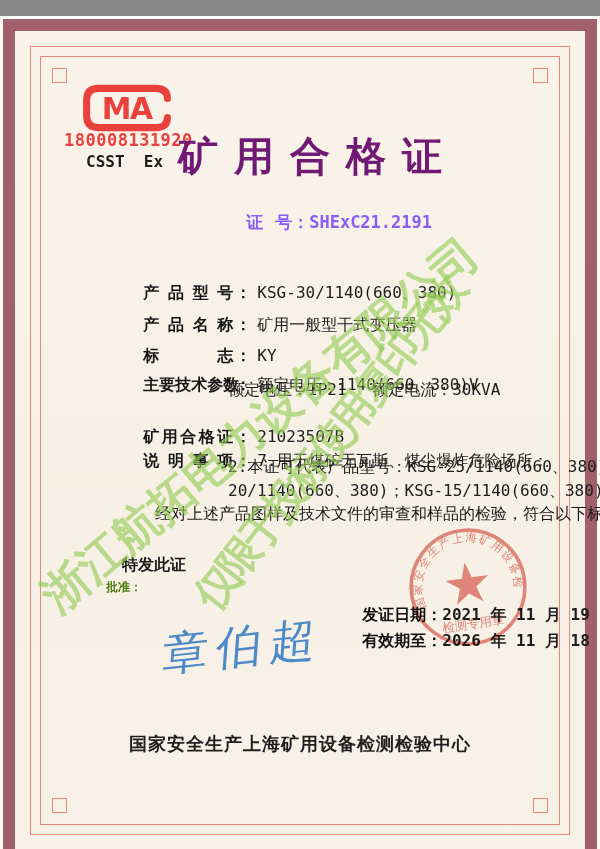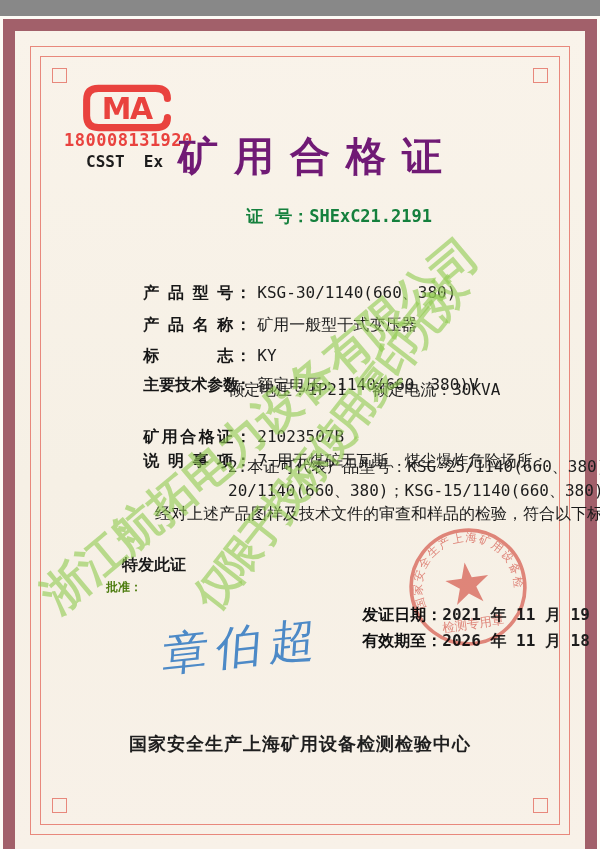--- a/index.html
+++ b/index.html
@@ -40,21 +40,21 @@
     color:#1d1d1d;font-weight:bold;font-size:16px;white-space:pre;
     font-family:"DejaVu Sans Mono","DejaVu Sans",monospace;
   }
   .title{
     position:absolute;left:178px;top:113px;
     font-size:40px;font-weight:bold;color:#701a75;letter-spacing:16px;
     font-family:"DejaVu Serif","Liberation Serif",serif;
     white-space:nowrap;
   }
   .certno{
-    position:absolute;left:226px;top:170px;white-space:pre;color:#15803d;
+    position:absolute;left:226px;top:176px;white-space:pre;color:#8b5cf6;
   }
   .certno .lab{font-size:17px;font-weight:bold;}
   .certno .num{
     font-size:17px;font-weight:bold;
     font-family:"DejaVu Sans Mono","DejaVu Sans",monospace;
   }
 
   
   .row{position:absolute;left:123px;white-space:pre;color:#1a1a1a;font-size:16px;}
   .flabel{

